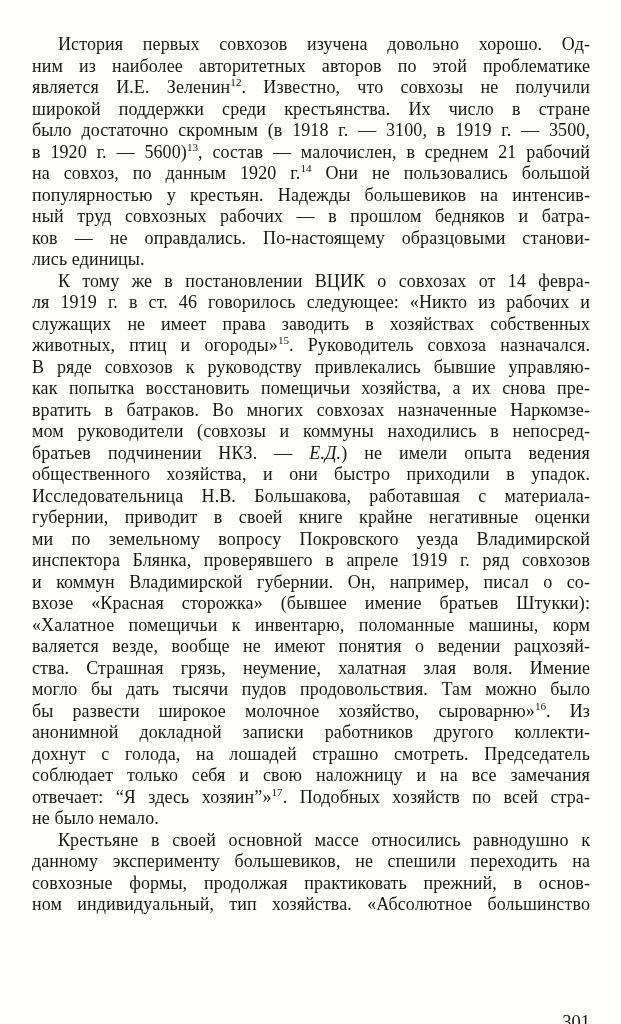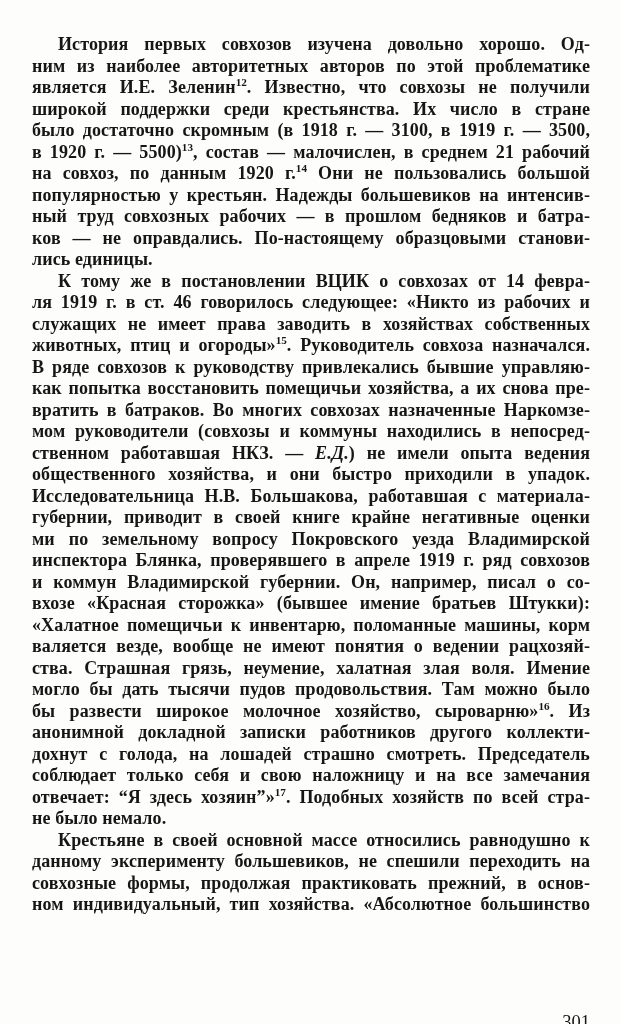--- a/index.html
+++ b/index.html
@@ -14,21 +14,20 @@
     background: #fdfdfc;
     overflow: hidden;
     font-family: "Liberation Serif", "DejaVu Serif", serif;
     color: #161616;
   }
   .text-block {
     position: absolute;
     left: 32px;
     top: 34px;
     width: 558px;
-    font-weight: bold;
   }
   .line {
     font-size: 18px;
     line-height: 21.5px;
     height: 21.5px;
     white-space: nowrap;
     text-align: justify;
     text-align-last: justify;
     letter-spacing: 0.1px;
   }
@@ -58,35 +57,35 @@
 </head>
 <body>
 
 <div class="page">
   <div class="text-block">
       <div class="line indent"><span>История первых совхозов изучена довольно хорошо. Од-</span></div>
       <div class="line"><span>ним из наиболее авторитетных авторов по этой проблематике</span></div>
       <div class="line"><span>является И.Е. Зеленин</span><sup>12</sup><span>. Известно, что совхозы не получили</span></div>
       <div class="line"><span>широкой поддержки среди крестьянства. Их число в стране</span></div>
       <div class="line"><span>было достаточно скромным (в 1918 г. — 3100, в 1919 г. — 3500,</span></div>
-      <div class="line"><span>в 1920 г. — 5500)</span><sup>13</sup><span>, состав — малочислен, в среднем 21 рабочий</span></div>
+      <div class="line"><span>в 1920 г. — 5600)</span><sup>13</sup><span>, состав — малочислен, в среднем 21 рабочий</span></div>
       <div class="line"><span>на совхоз, по данным 1920 г.</span><sup>14</sup><span> Они не пользовались большой</span></div>
       <div class="line"><span>популярностью у крестьян. Надежды большевиков на интенсив-</span></div>
       <div class="line"><span>ный труд совхозных рабочих — в прошлом бедняков и батра-</span></div>
       <div class="line"><span>ков — не оправдались. По-настоящему образцовыми станови-</span></div>
       <div class="line para-end"><span>лись единицы.</span></div>
       <div class="line indent"><span>К тому же в постановлении ВЦИК о совхозах от 14 февра-</span></div>
       <div class="line"><span>ля 1919 г. в ст. 46 говорилось следующее: «Никто из рабочих и</span></div>
       <div class="line"><span>служащих не имеет права заводить в хозяйствах собственных</span></div>
       <div class="line"><span>животных, птиц и огороды»</span><sup>15</sup><span>. Руководитель совхоза назначался.</span></div>
       <div class="line"><span>В ряде совхозов к руководству привлекались бывшие управляю-</span></div>
       <div class="line"><span>как попытка восстановить помещичьи хозяйства, а их снова пре-</span></div>
       <div class="line"><span>вратить в батраков. Во многих совхозах назначенные Наркомзе-</span></div>
       <div class="line"><span>мом руководители (совхозы и коммуны находились в непосред-</span></div>
-      <div class="line"><span>ственном работавшая НКЗ. — </span><i>Е.Д.</i><span>) не имели опыта ведения</span></div>
+      <div class="line"><span>братьев подчинении НКЗ. — </span><i>Е.Д.</i><span>) не имели опыта ведения</span></div>
       <div class="line"><span>общественного хозяйства, и они быстро приходили в упадок.</span></div>
       <div class="line"><span>Исследовательница Н.В. Большакова, работавшая с материала-</span></div>
       <div class="line"><span>губернии, приводит в своей книге крайне негативные оценки</span></div>
       <div class="line"><span>ми по земельному вопросу Покровского уезда Владимирской</span></div>
       <div class="line"><span>инспектора Блянка, проверявшего в апреле 1919 г. ряд совхозов</span></div>
       <div class="line"><span>и коммун Владимирской губернии. Он, например, писал о со-</span></div>
       <div class="line"><span>вхозе «Красная сторожка» (бывшее имение братьев Штукки):</span></div>
       <div class="line"><span>«Халатное помещичьи к инвентарю, поломанные машины, корм</span></div>
       <div class="line"><span>валяется везде, вообще не имеют понятия о ведении рацхозяй-</span></div>
       <div class="line"><span>ства. Страшная грязь, неумение, халатная злая воля. Имение</span></div>

